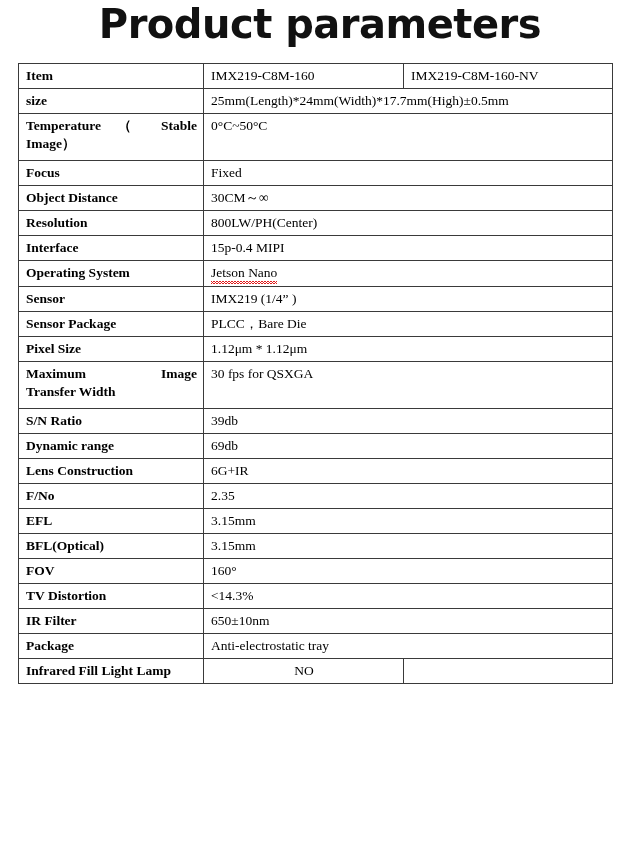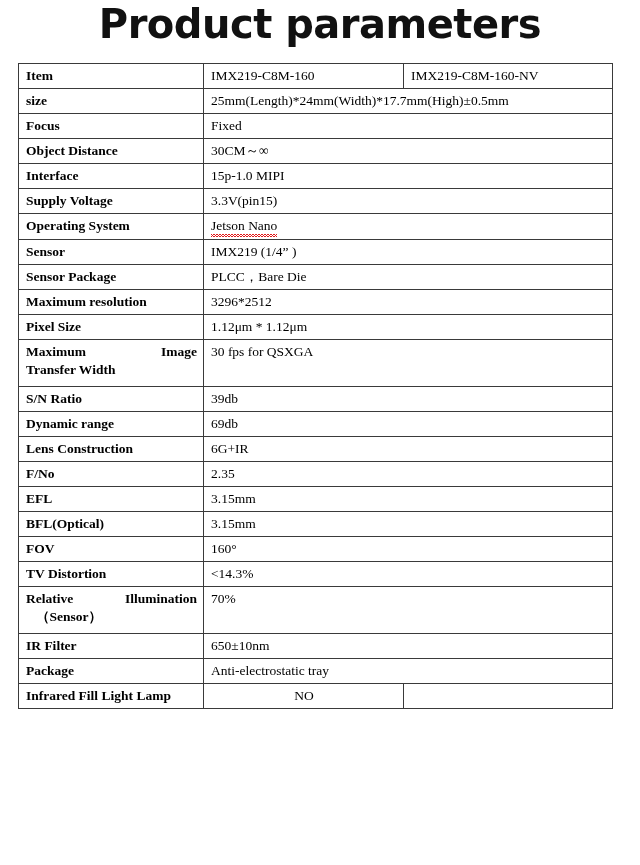--- a/index.html
+++ b/index.html
@@ -147,62 +147,65 @@
           <td class="value">IMX219-C8M-160</td>
           <td class="value">IMX219-C8M-160-NV</td>
         </tr>
 
         <tr>
           <td class="label">size</td>
           <td class="value" colspan="2">25mm(Length)*24mm(Width)*17.7mm(High)±0.5mm</td>
         </tr>
 
 
+        <tr>
+          <td class="label justify">
+            <span class="ln1"><span>Temperature</span> <span>（</span> <span>Stable</span></span>
+            <span class="ln2">Image）</span>
+          </td>
+          <td class="value tall" colspan="2">0°C~50°C</td>
+        </tr>
 
 
         <tr>
           <td class="label">Focus</td>
           <td class="value" colspan="2">Fixed</td>
         </tr>
 
         <tr>
           <td class="label">Object Distance</td>
           <td class="value" colspan="2">30CM～∞</td>
         </tr>
 
+        <tr>
+          <td class="label">Resolution</td>
+          <td class="value" colspan="2">800LW/PH(Center)</td>
+        </tr>
 
         <tr>
           <td class="label">Interface</td>
-          <td class="value" colspan="2">15p-1.0 MIPI</td>
-        </tr>
-
-        <tr>
-          <td class="label">Supply Voltage</td>
-          <td class="value" colspan="2">3.3V(pin15)</td>
-        </tr>
+          <td class="value" colspan="2">15p-0.4 MIPI</td>
+        </tr>
+
 
         <tr>
           <td class="label">Operating System</td>
           <td class="value" colspan="2"><span class="spell">Jetson Nano</span></td>
         </tr>
 
         <tr>
           <td class="label">Sensor</td>
           <td class="value" colspan="2">IMX219 (1/4” )</td>
         </tr>
 
         <tr>
           <td class="label">Sensor Package</td>
           <td class="value" colspan="2">PLCC，Bare Die</td>
         </tr>
 
-        <tr>
-          <td class="label">Maximum resolution</td>
-          <td class="value" colspan="2">3296*2512</td>
-        </tr>
 
 
         <tr>
           <td class="label">Pixel Size</td>
           <td class="value" colspan="2">1.12μm * 1.12μm</td>
         </tr>
 
         <tr>
           <td class="label justify">
             <span class="ln1"><span>Maximum</span> <span>Image</span></span>
@@ -245,27 +248,20 @@
         <tr>
           <td class="label">FOV</td>
           <td class="value" colspan="2">160°</td>
         </tr>
 
         <tr>
           <td class="label">TV Distortion</td>
           <td class="value" colspan="2">&lt;14.3%</td>
         </tr>
 
-        <tr>
-          <td class="label justify">
-            <span class="ln1"><span>Relative</span> <span>Illumination</span></span>
-            <span class="ln2 indent">（Sensor）</span>
-          </td>
-          <td class="value tall" colspan="2">70%</td>
-        </tr>
 
         <tr>
           <td class="label">IR Filter</td>
           <td class="value" colspan="2">650±10nm</td>
         </tr>
 
         <tr>
           <td class="label">Package</td>
           <td class="value" colspan="2">Anti-electrostatic tray</td>
         </tr>

